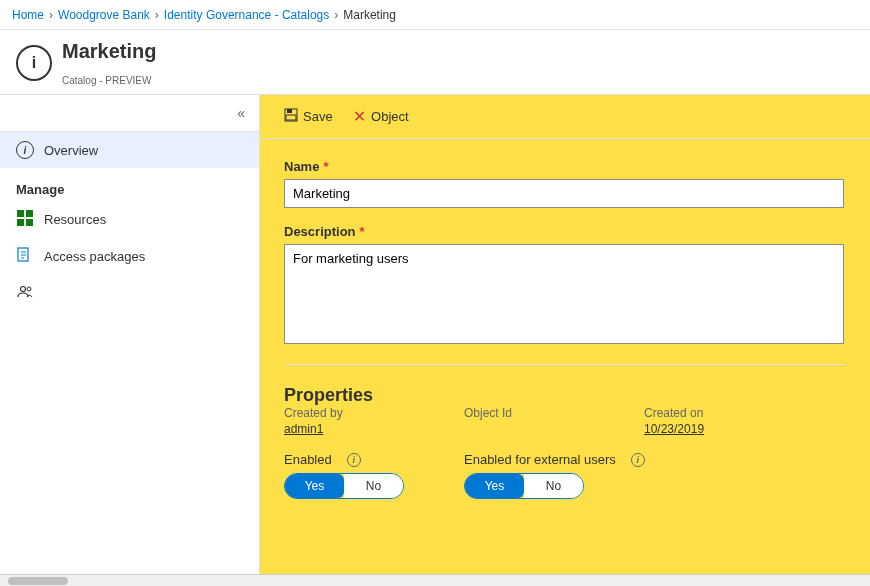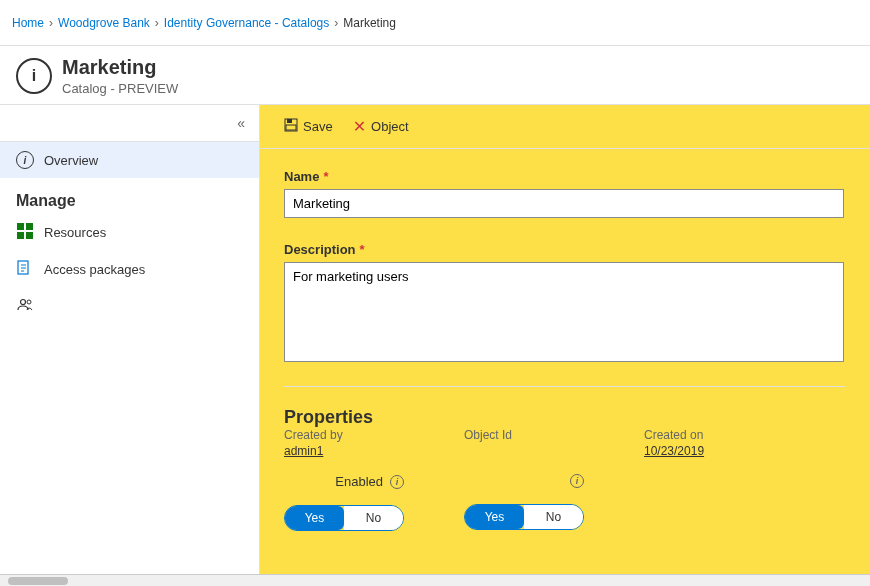--- a/index.html
+++ b/index.html
@@ -1,38 +1,38 @@
 <!DOCTYPE html>
 <html><head>
   <meta charset="utf-8">
   <style>
     * { box-sizing: border-box; margin: 0; padding: 0; }
     body { font-family: 'Segoe UI', Arial, sans-serif; font-size: 13px; color: #333; background: #fff; width: 870px; height: 586px; overflow: hidden; }
 
     
     .breadcrumb {
       display: flex; align-items: center; padding: 6px 12px; font-size: 12px;
-      border-bottom: 1px solid #e0e0e0; background: #fff; height: 46px;
+      border-bottom: 1px solid #e0e0e0; background: #fff; height: 30px;
     }
     .breadcrumb-item { color: #0078d4; cursor: pointer; }
     .breadcrumb-sep { margin: 0 5px; color: #666; }
     .breadcrumb-current { color: #333; }
 
     
     .page-header {
       display: flex; align-items: center; padding: 10px 16px 8px;
       border-bottom: 1px solid #e0e0e0; background: #fff;
     }
     .header-icon {
       width: 36px; height: 36px; border: 2px solid #333; border-radius: 50%;
       display: flex; align-items: center; justify-content: center;
       font-size: 16px; font-weight: bold; margin-right: 10px; flex-shrink: 0;
     }
     .header-title { font-size: 20px; font-weight: 600; color: #333; }
-    .header-subtitle { font-size: 13px; color: #666; margin-top: 2px; }
+    .header-subtitle { font-size: 10px; color: #666; margin-top: 12px; }
 
     
     .main-layout {
       display: flex; height: calc(586px - 30px - 58px);
     }
 
     
     .sidebar {
       width: 260px; border-right: 1px solid #e0e0e0; background: #fff;
       flex-shrink: 0; overflow-y: auto;
@@ -45,21 +45,21 @@
       background: none; border: none; cursor: pointer; color: #666;
       font-size: 14px; padding: 2px 4px;
     }
     .sidebar-item {
       display: flex; align-items: center; padding: 9px 16px;
       cursor: pointer; font-size: 13px; color: #333;
     }
     .sidebar-item.active { background: #e8f0fe; }
     .sidebar-item-icon { margin-right: 10px; width: 18px; text-align: center; flex-shrink: 0; }
     .sidebar-section-label {
-      padding: 14px 16px 4px; font-size: 16px; font-weight: 600;
+      padding: 14px 16px 4px; font-size: 13px; font-weight: 600;
       color: #333; text-transform: none;
     }
 
     
     .content-area {
       flex: 1; overflow-y: auto; background: #fde047;
     }
 
     
     .toolbar {
@@ -83,34 +83,34 @@
     .form-input {
       width: 100%; border: 1px solid #8a8a8a; padding: 6px 8px;
       font-size: 13px; font-family: inherit; outline: none;
       max-width: 560px; display: block;
     }
     .form-textarea {
       width: 100%; max-width: 560px; border: 1px solid #8a8a8a;
       padding: 6px 8px; font-size: 13px; font-family: inherit;
       outline: none; resize: none; height: 100px; display: block;
     }
-    .form-group { margin-bottom: 24px; }
+    .form-group { margin-bottom: 16px; }
 
     .divider { border: none; border-top: 1px solid #e0e0e0; margin: 20px 0; max-width: 600px; }
 
     
     .properties-title { font-size: 18px; font-weight: 700; margin-bottom: 0; }
     .props-grid { display: grid; grid-template-columns: 180px 180px 180px; gap: 0; margin-bottom: 16px; }
     .prop-header { font-size: 12px; color: #666; margin-bottom: 2px; }
     .prop-value { font-size: 12px; color: #333; text-decoration: underline; }
 
     
     .toggles-row { display: flex; gap: 60px; margin-top: 16px; }
     .toggle-group { }
-    .toggle-label { font-size: 13px; margin-bottom: 16px; display: flex; align-items: center; gap: 7px; justify-content: flex-end; }
+    .toggle-label { font-size: 13px; margin-bottom: 6px; display: flex; align-items: center; gap: 15px; }
     .toggle-switch {
       display: flex; border: 1px solid #0078d4; border-radius: 14px;
       overflow: hidden; width: 120px;
     }
     .toggle-option {
       flex: 1; text-align: center; padding: 5px 0; font-size: 12px;
       cursor: pointer; font-weight: 500;
     }
     .toggle-option.selected { background: #0078d4; color: #fff; border-radius: 6px; }
     .toggle-option.unselected { background: #fff; color: #333; }
@@ -258,20 +258,21 @@
             <span class="info-icon">i</span>
           </div>
           <div class="toggle-switch">
             <div class="toggle-option selected">Yes</div>
             <div class="toggle-option unselected">No</div>
           </div>
         </div>
 
         <div class="toggle-group">
           <div class="toggle-label">
+            <span>Enabled for external users</span>
             <span class="info-icon">i</span>
           </div>
           <div class="toggle-switch">
             <div class="toggle-option selected">Yes</div>
             <div class="toggle-option unselected">No</div>
           </div>
         </div>
 
       </div>
 

